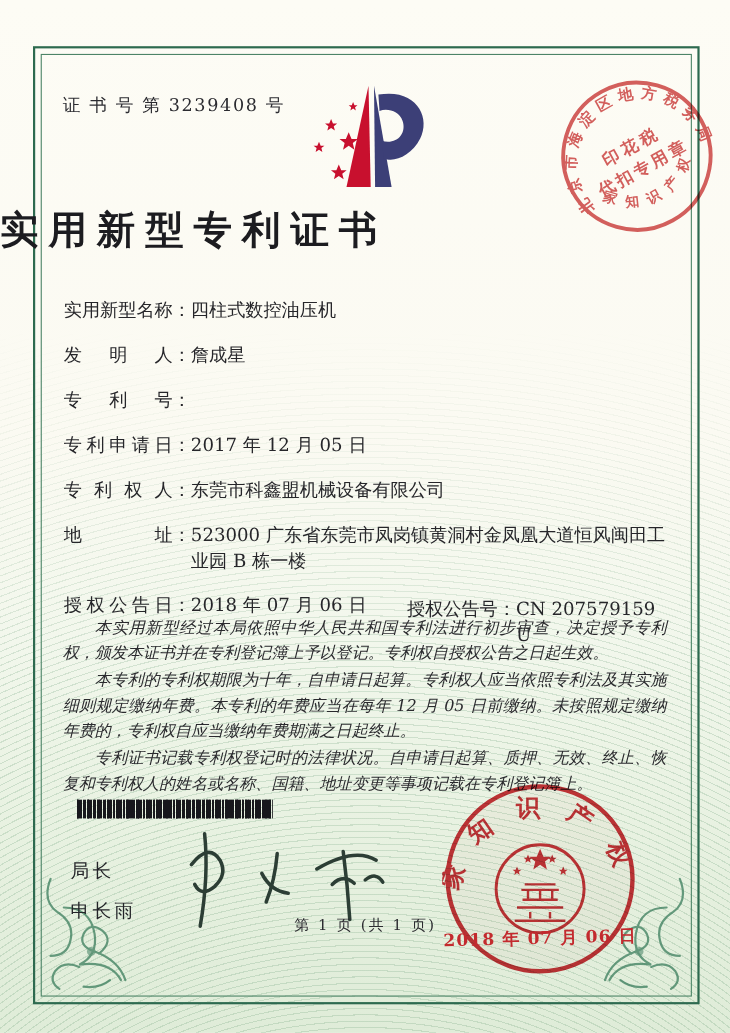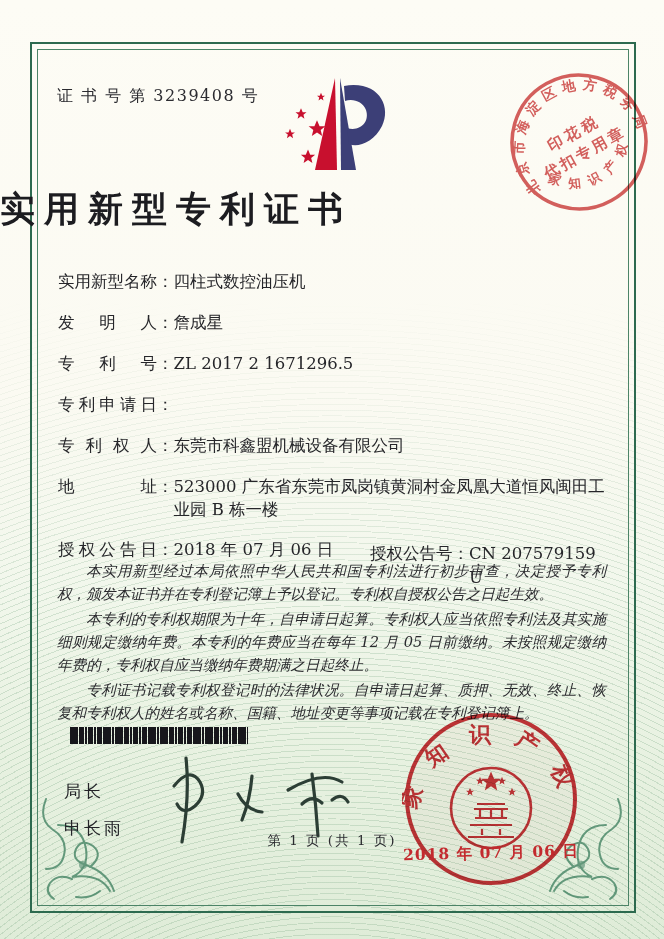--- a/index.html
+++ b/index.html
@@ -132,25 +132,25 @@
       <span class="val">四柱式数控油压机</span>
     </div>
     <div class="frow">
       <span class="lbl">发明人</span>
         <span class="colon">：</span>
       <span class="val">詹成星</span>
     </div>
     <div class="frow">
       <span class="lbl">专利号</span>
         <span class="colon">：</span>
-      <span class="val">ZL 2017 2 1671296.5</span>
     </div>
     <div class="frow">
       <span class="lbl">专利申请日</span>
         <span class="colon">：</span>
+      <span class="val">2017 年 12 月 05 日</span>
     </div>
     <div class="frow">
       <span class="lbl">专利权人</span>
         <span class="colon">：</span>
       <span class="val">东莞市科鑫盟机械设备有限公司</span>
     </div>
     <div class="frow">
       <span class="lbl">地址</span>
         <span class="colon">：</span>
       <span class="val">523000 广东省东莞市凤岗镇黄洞村金凤凰大道恒风闽田工业园 B 栋一楼</span>

